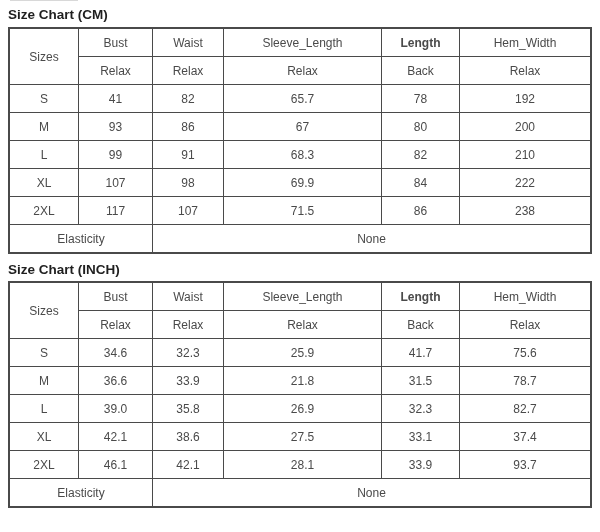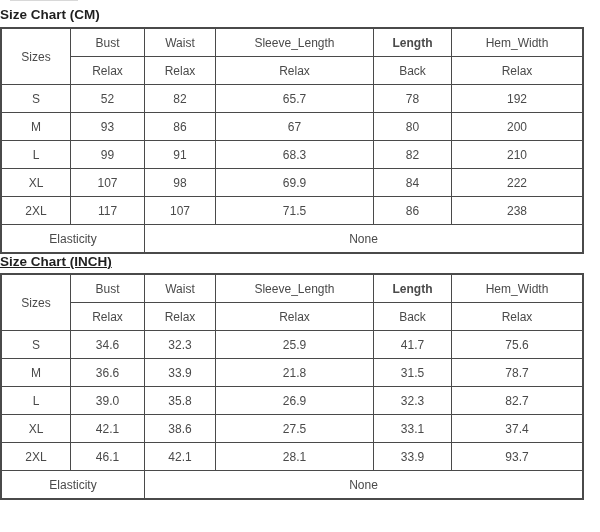--- a/index.html
+++ b/index.html
@@ -16,33 +16,32 @@
   }
   .top-artifact {
     position: absolute;
     top: 0;
     left: 10px;
     width: 68px;
     height: 1px;
     background: #d8d8d8;
   }
   .page {
-    padding: 7px 0 0 0;
+    padding: 7px 0 0 8px;
   }
   .chart-title {
     font-size: 13.5px;
     font-weight: bold;
     color: #1f1f1f;
     margin: 0 0 5px 0;
     line-height: 15px;
   }
   .chart-title.second {
-    margin-top: 0;
+    margin-top: 8px;
     margin-bottom: 4px;
-    text-decoration: underline;
   }
   table.size-table {
     border-collapse: collapse;
     table-layout: fixed;
     width: 575px;
     border: 2px solid #4a4a4a;
   }
   table.size-table td {
     border: 1px solid #4a4a4a;
     text-align: center;
@@ -82,21 +81,21 @@
       </tr>
       <tr>
         <td>Relax</td>
         <td>Relax</td>
         <td>Relax</td>
         <td>Back</td>
         <td>Relax</td>
       </tr>
       <tr>
         <td>S</td>
-        <td>52</td>
+        <td>41</td>
         <td>82</td>
         <td>65.7</td>
         <td>78</td>
         <td>192</td>
       </tr>
       <tr>
         <td>M</td>
         <td>93</td>
         <td>86</td>
         <td>67</td>

